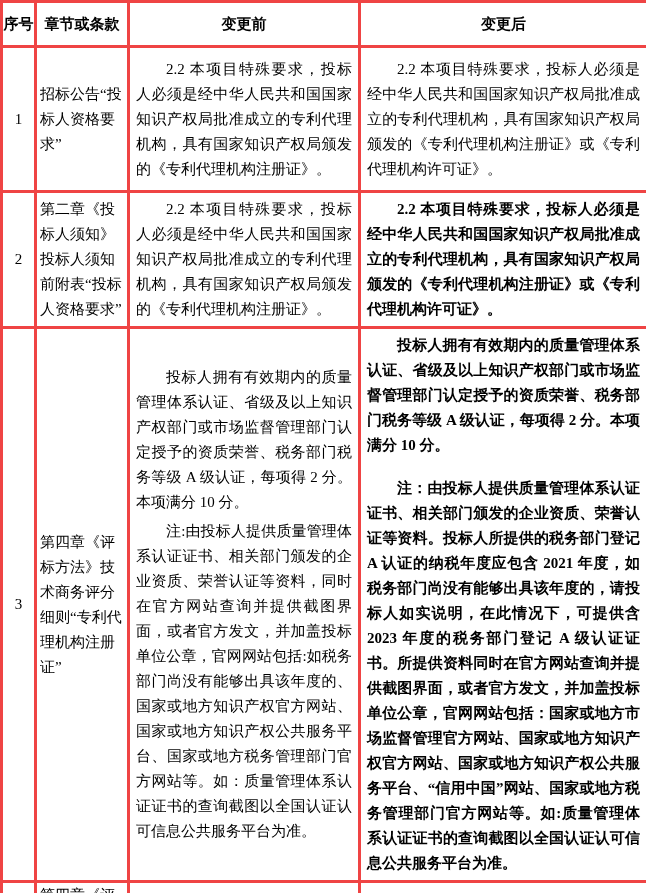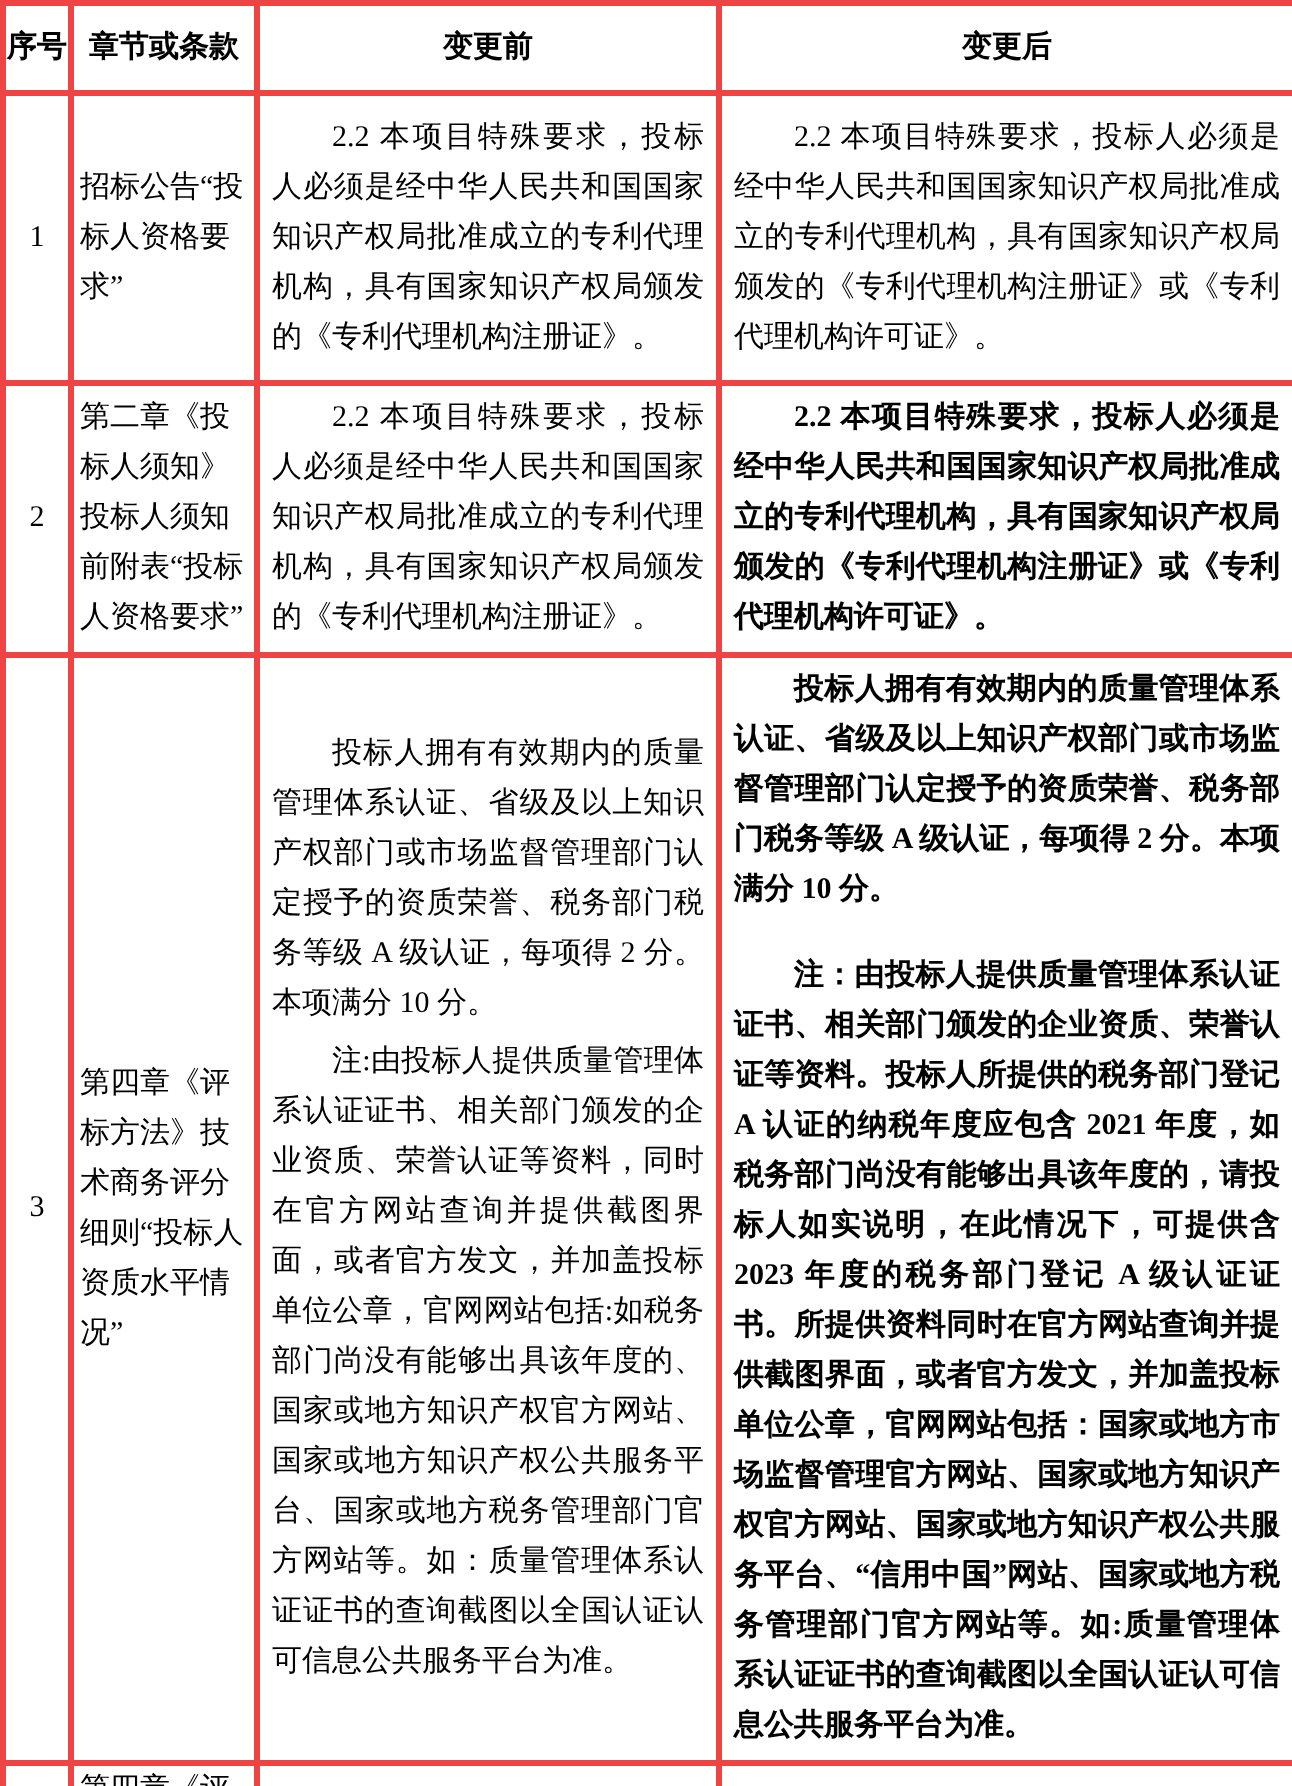--- a/index.html
+++ b/index.html
@@ -86,21 +86,21 @@
 投标人须知前附表“投标人资格要求”</td>
       <td class="body-cell">
           <p>2.2 本项目特殊要求，投标人必须是经中华人民共和国国家知识产权局批准成立的专利代理机构，具有国家知识产权局颁发的《专利代理机构注册证》。</p>
         </td>
       <td class="body-cell bold">
           <p>2.2 本项目特殊要求，投标人必须是经中华人民共和国国家知识产权局批准成立的专利代理机构，具有国家知识产权局颁发的《专利代理机构注册证》或《专利代理机构许可证》。</p>
         </td>
     </tr>
     <tr class="row-3">
       <td class="no-cell">3</td>
-      <td class="section-cell">第四章《评标方法》技术商务评分细则“投标人资质水平情况”</td>
+      <td class="section-cell">第四章《评标方法》技术商务评分细则“专利代理机构注册证”</td>
       <td class="body-cell">
           <p>投标人拥有有效期内的质量管理体系认证、省级及以上知识产权部门或市场监督管理部门认定授予的资质荣誉、税务部门税务等级 A 级认证，每项得 2 分。本项满分 10 分。</p>
           <p>注:由投标人提供质量管理体系认证证书、相关部门颁发的企业资质、荣誉认证等资料，同时在官方网站查询并提供截图界面，或者官方发文，并加盖投标单位公章，官网网站包括:如税务部门尚没有能够出具该年度的、国家或地方知识产权官方网站、国家或地方知识产权公共服务平台、国家或地方税务管理部门官方网站等。如：质量管理体系认证证书的查询截图以全国认证认可信息公共服务平台为准。</p>
         </td>
       <td class="body-cell bold gap-paras">
           <p>投标人拥有有效期内的质量管理体系认证、省级及以上知识产权部门或市场监督管理部门认定授予的资质荣誉、税务部门税务等级 A 级认证，每项得 2 分。本项满分 10 分。</p>
           <p>注：由投标人提供质量管理体系认证证书、相关部门颁发的企业资质、荣誉认证等资料。投标人所提供的税务部门登记 A 认证的纳税年度应包含 2021 年度，如税务部门尚没有能够出具该年度的，请投标人如实说明，在此情况下，可提供含 2023 年度的税务部门登记 A 级认证证书。所提供资料同时在官方网站查询并提供截图界面，或者官方发文，并加盖投标单位公章，官网网站包括：国家或地方市场监督管理官方网站、国家或地方知识产权官方网站、国家或地方知识产权公共服务平台、“信用中国”网站、国家或地方税务管理部门官方网站等。如:质量管理体系认证证书的查询截图以全国认证认可信息公共服务平台为准。</p>
         </td>
     </tr>
     <tr class="row-4">

